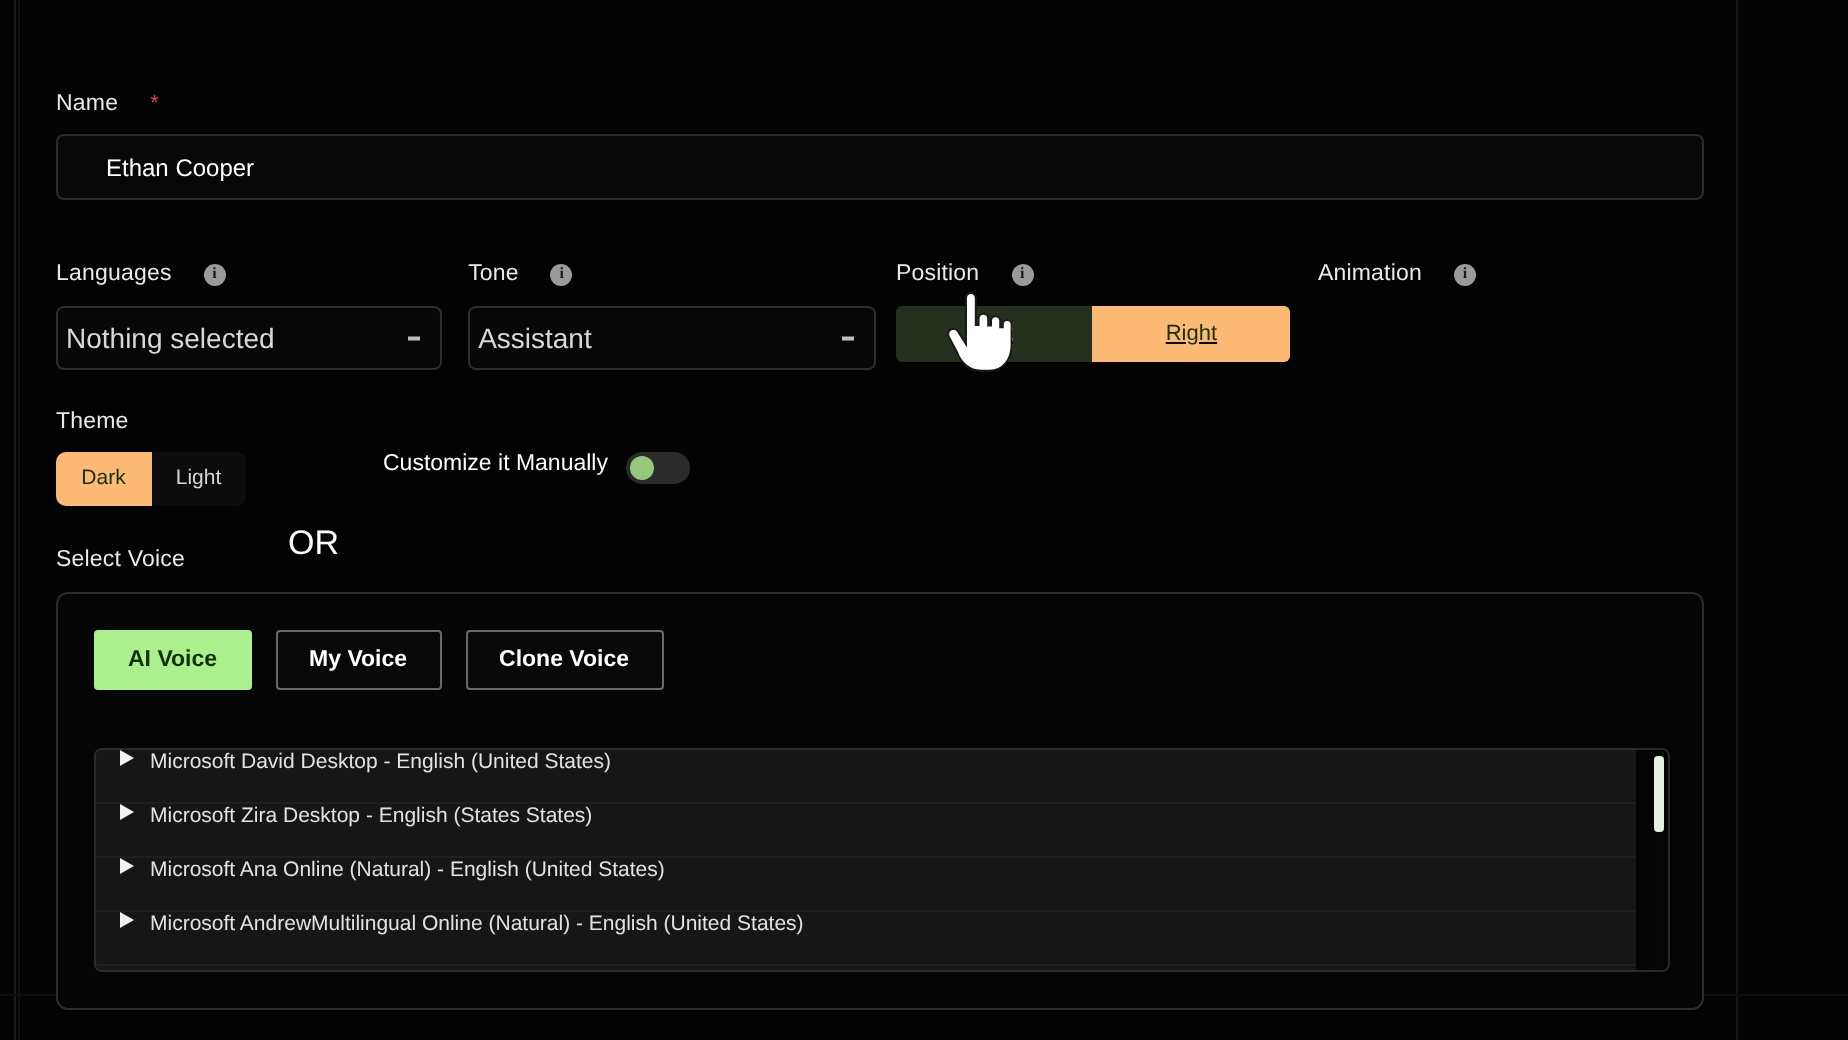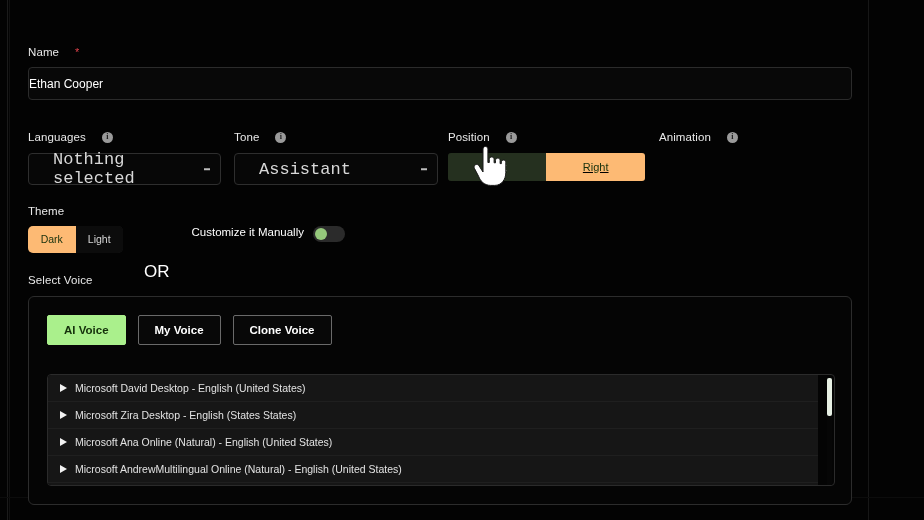--- a/index.html
+++ b/index.html
@@ -72,38 +72,37 @@
 
   .text-input {
     width: 100%;
     height: 33px;
     background: #080808;
     border: 1px solid #2b2b2b;
     border-radius: 4px;
     color: #ffffff;
     font-size: 12px;
     font-family: "Liberation Sans", sans-serif;
-    padding: 0 0;
+    padding: 0 24px;
     outline: none;
   }
 
   .select-box {
     width: 100%;
     height: 32px;
     background: #070707;
     border: 1px solid #2e2e2e;
     border-radius: 4px;
     color: #d8d8d8;
-    font-size: 17px;
-    display: flex;
-    align-items: center;
-    padding: 0 24px;
+    font-size: 14px;
+    display: flex;
+    align-items: center;
+    padding: 0 4px;
     position: relative;
     cursor: pointer;
-    font-family: Liberation Mono, monospace;
   }
   .select-caret {
     position: absolute;
     right: 10px;
     top: 50%;
     width: 6px; height: 1.5px;
     background: #bdbdbd;
     transform: translateY(-50%);
   }
 
@@ -249,21 +248,20 @@
     overflow: hidden;
   }
   .voice-list {
     position: absolute;
     left: 0; top: 0;
     width: 770px;
   }
   .voice-row {
     height: 27px;
     display: flex;
-    align-items: center;
     padding-left: 12px;
     border-bottom: 1px solid #1f1f1f;
     background: #161616;
     cursor: pointer;
   }
   .voice-row:first-child { border-top: none; }
   .play-icon {
     width: 0; height: 0;
     border-left: 7px solid #f2f2f2;
     border-top: 4.5px solid transparent;

